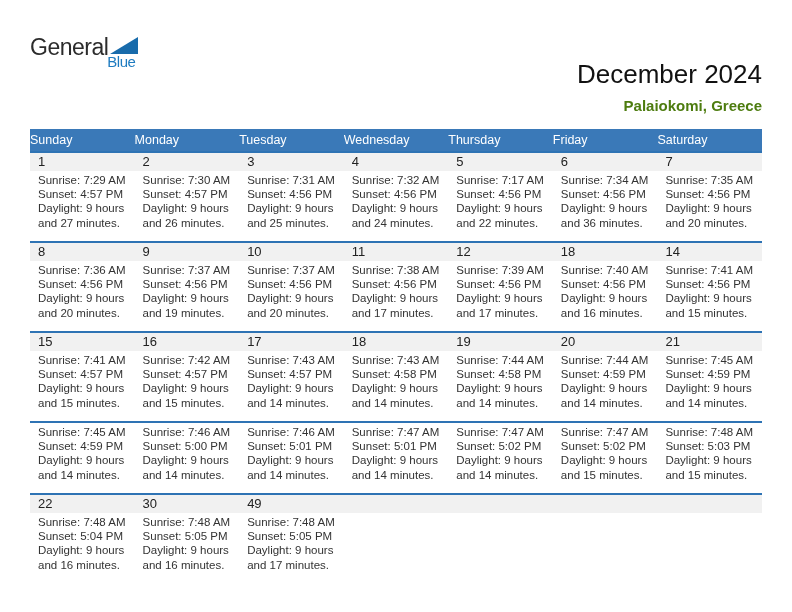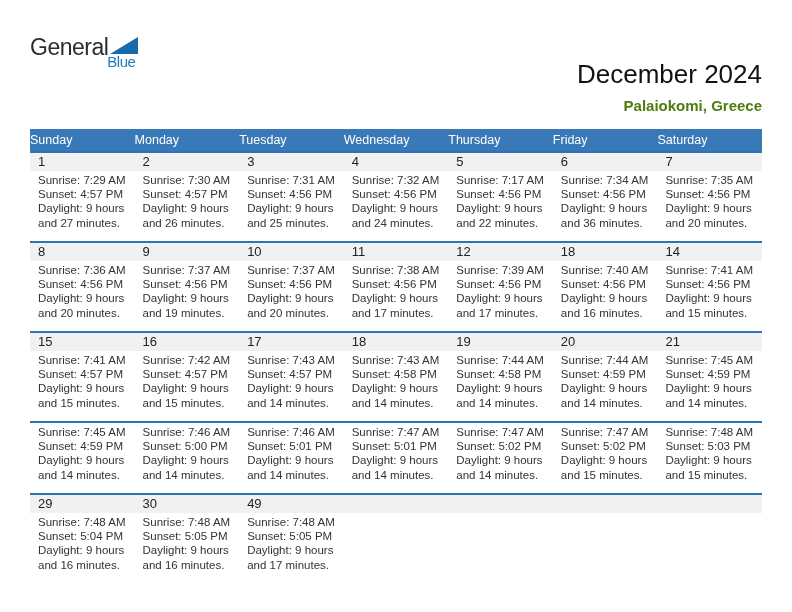--- a/index.html
+++ b/index.html
@@ -279,21 +279,21 @@
             <div class="detail-cell">
               <div class="line">Sunrise: 7:48 AM</div>
               <div class="line">Sunset: 5:03 PM</div>
               <div class="line">Daylight: 9 hours</div>
               <div class="line">and 15 minutes.</div>
             </div>
           </div>
         </div>
         <div class="week">
           <div class="numbers">
-            <div class="num-cell">29</div>
+            <div class="num-cell">22</div>
             <div class="num-cell">30</div>
             <div class="num-cell">49</div>
             <div class="num-cell"></div>
             <div class="num-cell"></div>
             <div class="num-cell"></div>
             <div class="num-cell"></div>
           </div>
           <div class="details">
             <div class="detail-cell">
               <div class="line">Sunrise: 7:48 AM</div>

